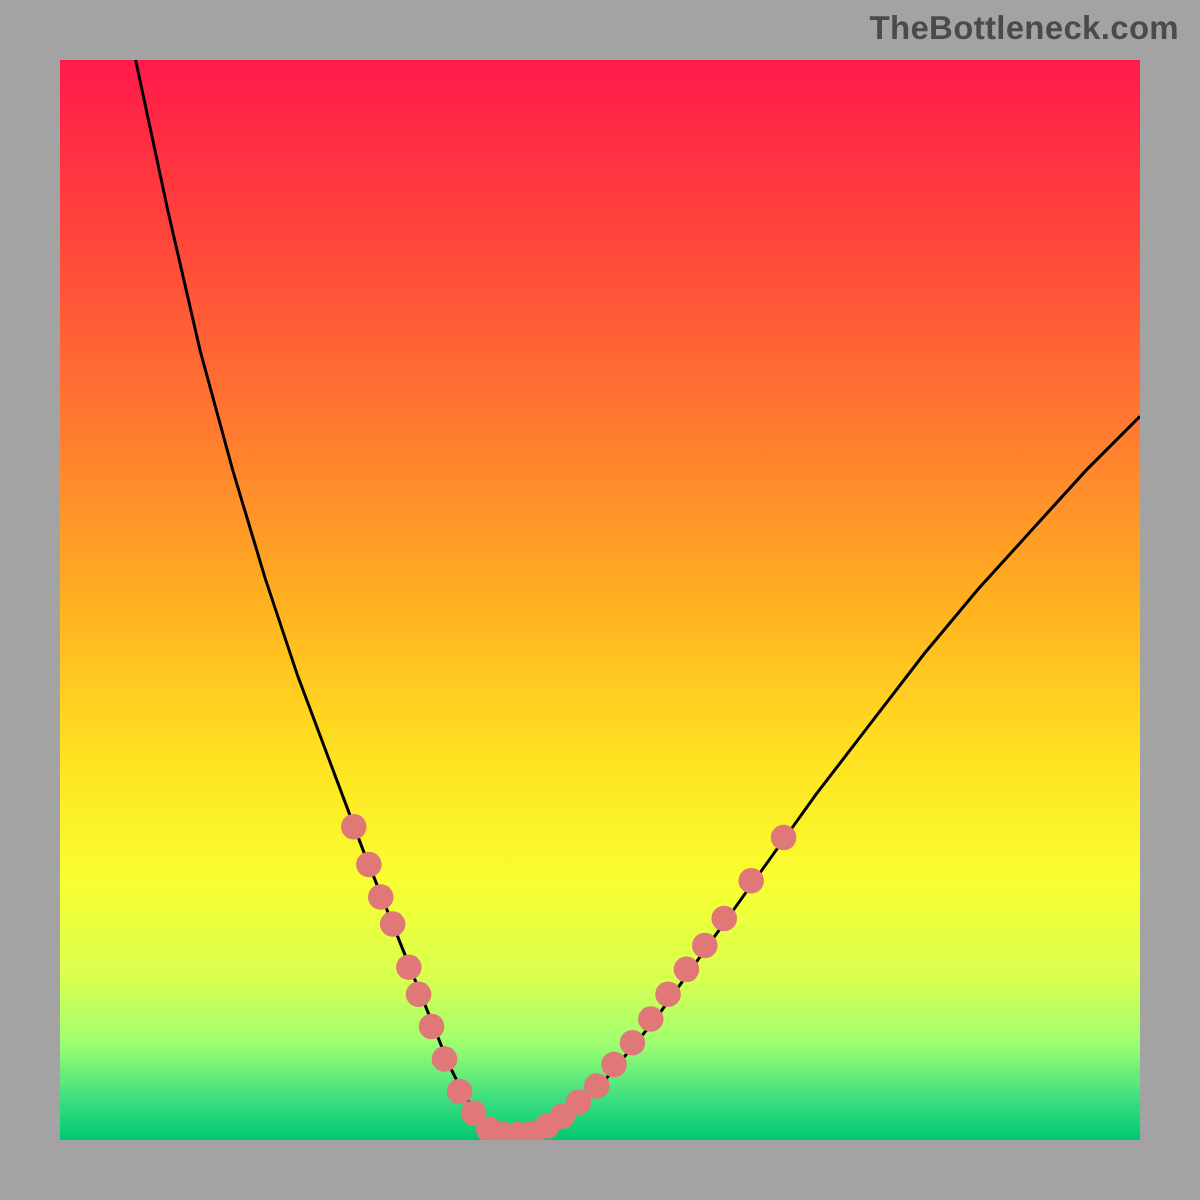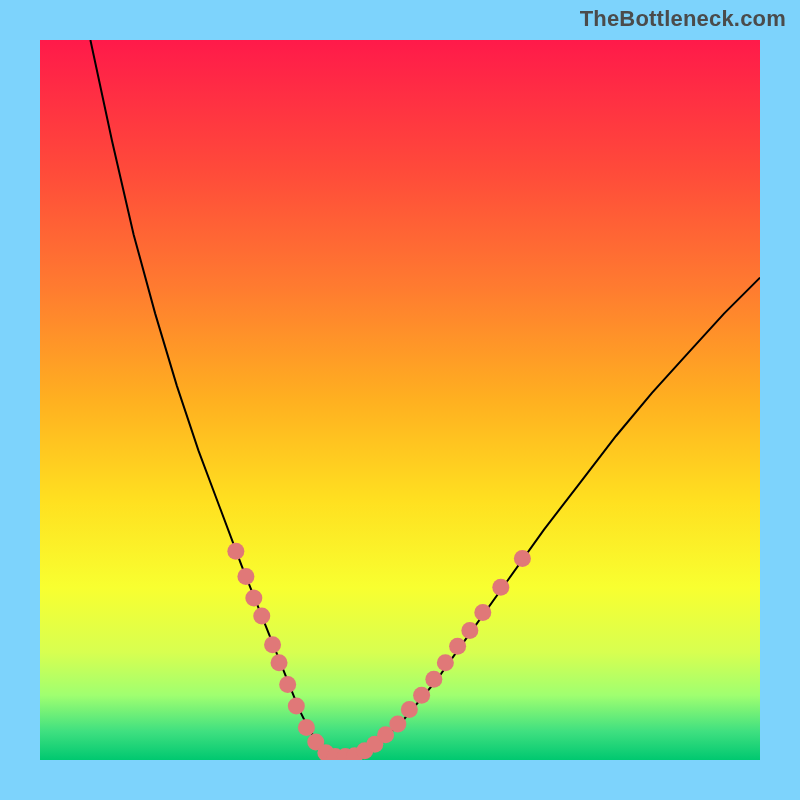--- a/index.html
+++ b/index.html
@@ -1,21 +1,21 @@
 <!DOCTYPE html>
 <html><head>
 <meta charset="utf-8">
 <style>
   * { margin: 0; padding: 0; box-sizing: border-box; }
   html, body { width: 800px; height: 800px; overflow: hidden; background: #000; }
   .stage {
     position: relative;
     width: 800px;
     height: 800px;
-    background: #7dd3fc;
+    background: #a3a3a3;
   }
   .plot-area {
     position: absolute;
     left: 40px;
     top: 40px;
     width: 720px;
     height: 720px;
     background: linear-gradient(
       to bottom,
       #ff1a4a 0%,

